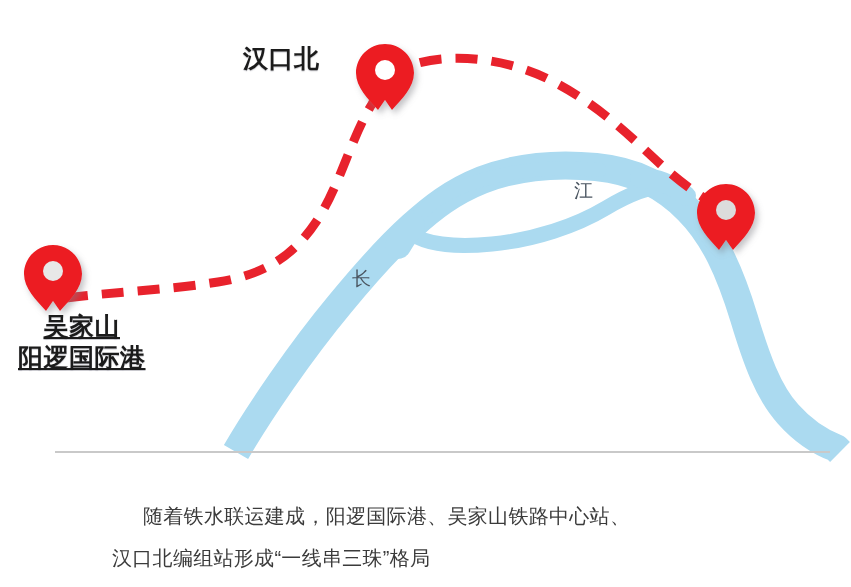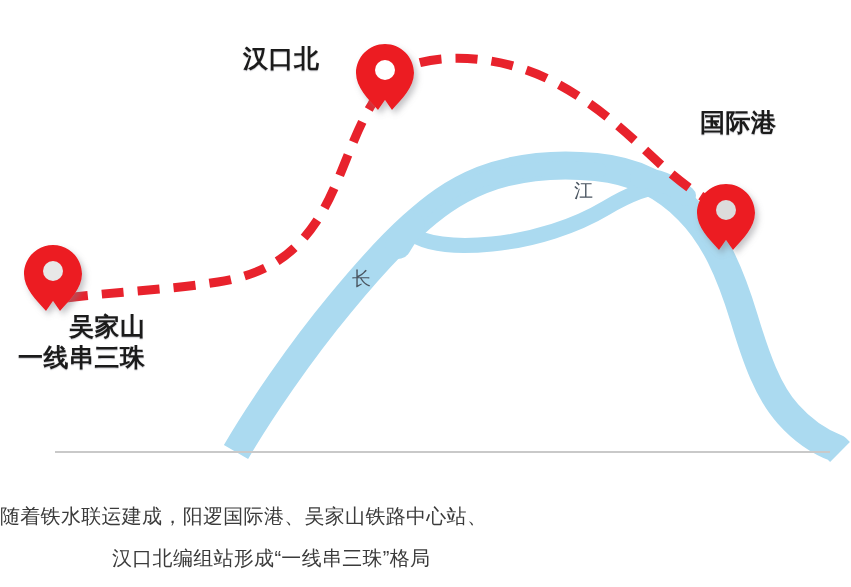--- a/index.html
+++ b/index.html
@@ -38,21 +38,22 @@
     text-shadow: 0 1px 1px rgba(140,140,150,0.45);
   }
   #label-hankoubei {
     left: 243px;
     top: 44px;
     text-align: left;
   }
   #label-wujiashan {
     left: 18px;
     top: 312px;
-    text-align: right;
+    text-align: center;
+    text-decoration: underline;
   }
   #label-yangluo {
     left: 700px;
     top: 108px;
     text-align: center;
   }
   .river-label {
     position: absolute;
     font-family: "Liberation Sans", "DejaVu Sans", sans-serif;
     font-size: 19px;
@@ -84,21 +85,21 @@
     font-family: "Liberation Sans", "DejaVu Sans", sans-serif;
     font-size: 20px;
     line-height: 42px;
     color: #3b3b3b;
     letter-spacing: 0.3px;
   }
   .caption-line {
     display: block;
     white-space: nowrap;
   }
-  #caption-line-1 { }
+  #caption-line-1 { padding-left: 143px; }
   #caption-line-2 { padding-left: 112px; }
 </style>
 </head>
 <body>
 
 <div id="stage" style="background: rgb(255, 255, 255);">
 
   <svg id="map-svg" viewBox="0 0 851 587" aria-hidden="true">
     <defs>
       <filter id="pin-shadow" x="-60%" y="-60%" width="220%" height="220%">
@@ -177,25 +178,24 @@
       <circle cx="726" cy="210" r="10" fill="#DCDCDC"></circle>
     </g>
   </svg>
 
   <div class="place-label" id="label-hankoubei" style="color: rgb(27, 27, 27);">
     <div>汉口北</div>
   </div>
 
   <div class="place-label" id="label-wujiashan" style="color: rgb(27, 27, 27);">
     <div>吴家山</div>
-    <div>一线串三珠</div>
+    <div>阳逻国际港</div>
   </div>
 
   <div class="place-label" id="label-yangluo" style="color: rgb(27, 27, 27);">
-    <div>国际港</div>
   </div>
 
   <div class="river-label" id="river-label-chang" style="color: rgb(74, 85, 96);">长</div>
   <div class="river-label" id="river-label-jiang" style="color: rgb(74, 85, 96);">江</div>
 
   <div id="divider" style="background: rgb(201, 201, 201);"></div>
 
   <div id="caption" style="color: rgb(59, 59, 59);">
     <span class="caption-line" id="caption-line-1">随着铁水联运建成，阳逻国际港、吴家山铁路中心站、</span>
     <span class="caption-line" id="caption-line-2">汉口北编组站形成“一线串三珠”格局</span>

